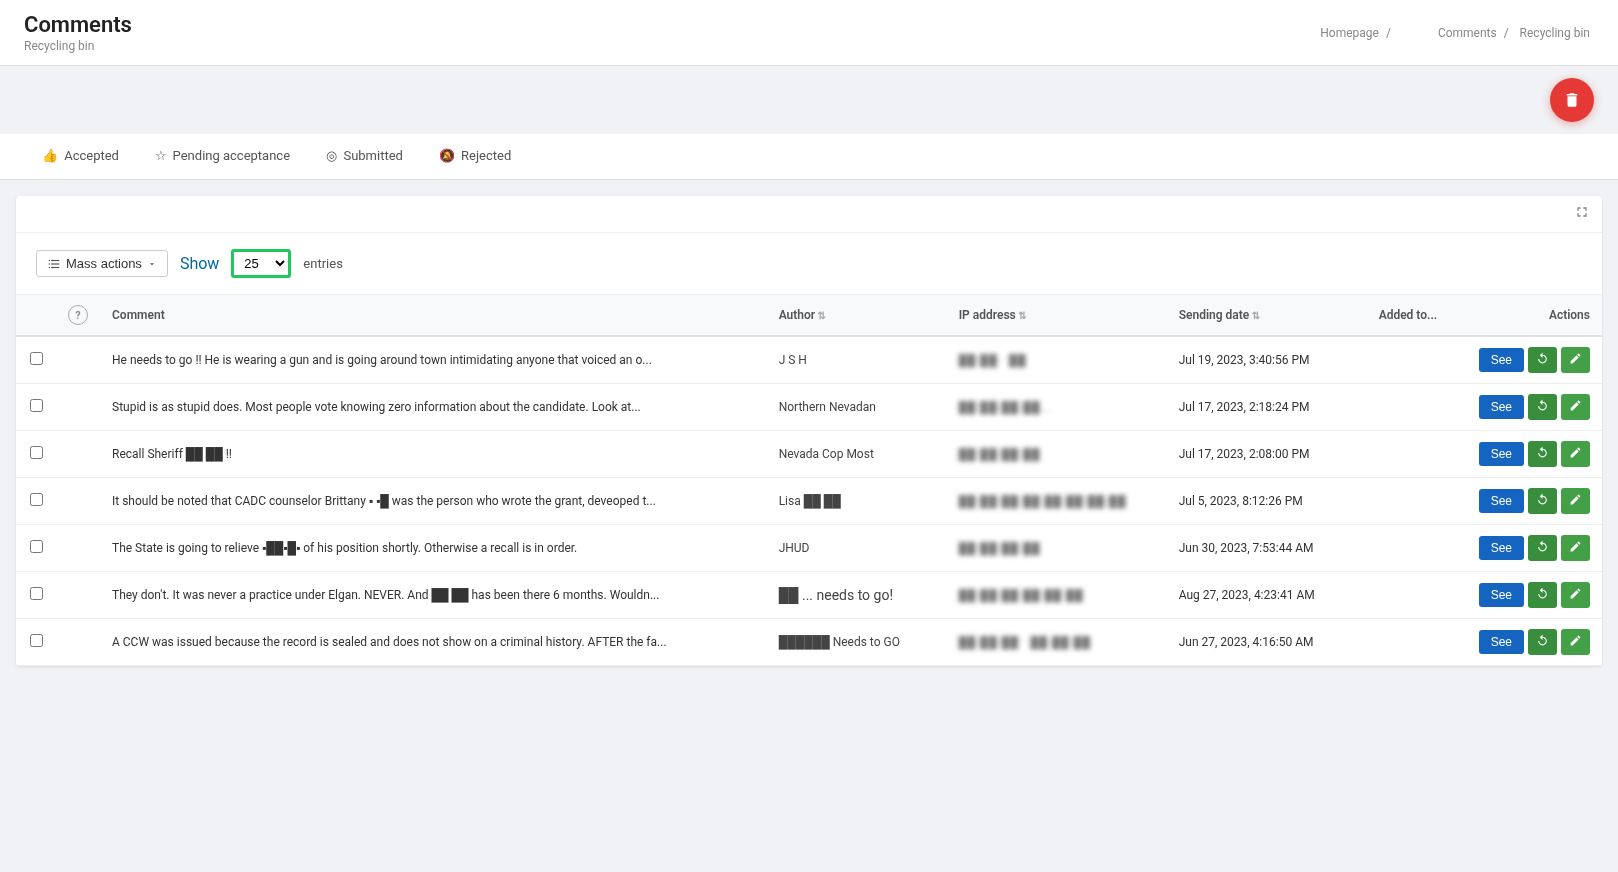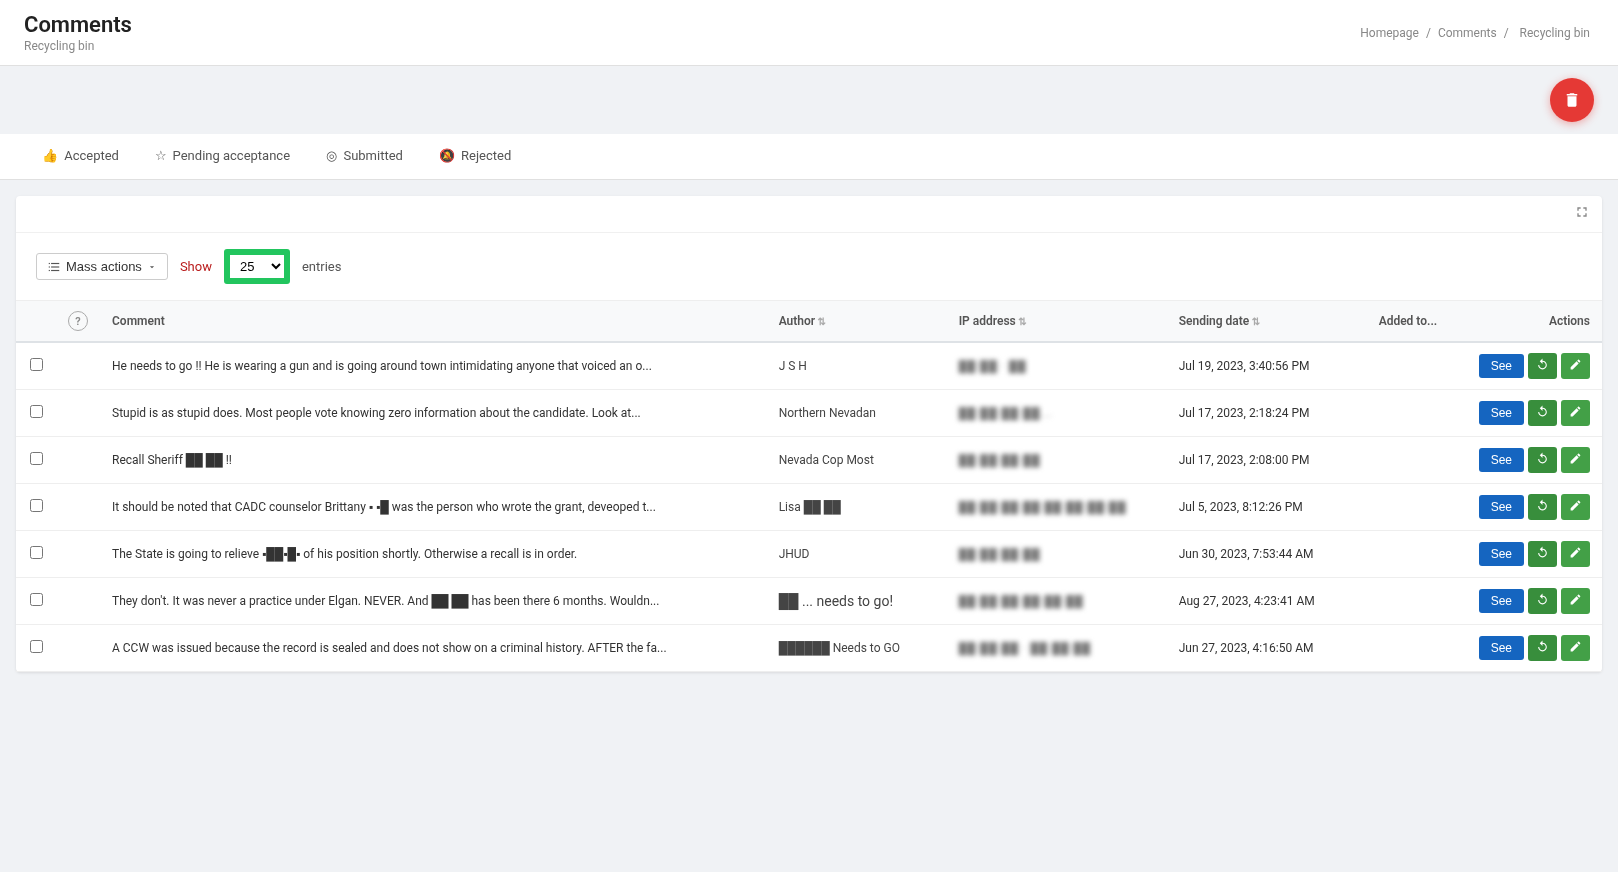--- a/index.html
+++ b/index.html
@@ -2,35 +2,35 @@
 <html><head>
   <meta charset="utf-8">
   <style>
     * { box-sizing: border-box; margin: 0; padding: 0; }
     body { font-family: -apple-system, BlinkMacSystemFont, 'Segoe UI', Roboto, sans-serif; font-size: 13px; background: #f0f2f5; color: #333; }
 
     .page-header { background: #fff; padding: 12px 24px; border-bottom: 1px solid #e0e0e0; display: flex; justify-content: space-between; align-items: center; }
     .page-title-area h1 { font-size: 22px; font-weight: 600; color: #222; }
     .page-title-area .subtitle { font-size: 12px; color: #888; margin-top: 2px; }
     .breadcrumb { font-size: 12px; color: #888; }
-    .breadcrumb a { color: #888; text-decoration: none; }
+    .breadcrumb a { color: #888; text-decoration: none; margin-left: 40px; }
     .breadcrumb span { margin: 0 4px; }
 
     .top-bar { padding: 12px 24px; display: flex; justify-content: flex-end; }
     .delete-fab { width: 44px; height: 44px; background: #e53935; border-radius: 50%; border: none; cursor: pointer; display: flex; align-items: center; justify-content: center; color: white; font-size: 18px; box-shadow: 0 2px 8px rgba(229,57,53,0.4); }
 
     .tabs-bar { background: #fff; padding: 0 24px; border-bottom: 1px solid #e0e0e0; display: flex; gap: 0; }
     .tab-item { padding: 14px 18px; font-size: 13px; color: #555; cursor: pointer; border-bottom: 2px solid transparent; display: flex; align-items: center; gap: 6px; white-space: nowrap; }
 
     .content-card { background: #fff; margin: 16px; border-radius: 4px; box-shadow: 0 1px 3px rgba(0,0,0,0.1); }
     .card-toolbar { padding: 16px 20px; display: flex; justify-content: space-between; align-items: center; border-bottom: 1px solid #eee; }
     .toolbar-left { display: flex; align-items: center; gap: 12px; }
     .mass-actions-btn { background: #fff; border: 1px solid #ccc; border-radius: 3px; padding: 5px 10px; cursor: pointer; font-size: 13px; color: #333; display: flex; align-items: center; gap: 5px; }
-    .show-label { font-size: 13px; color: #b91c1c; }
-    .entries-select { border: 6px solid #22c55e; border-radius: 3px; padding: 3px 6px; font-size: 13px; background: #fff; }
+    .show-label { font-size: 16px; color: #0369a1; }
+    .entries-select { border: 3px solid #22c55e; border-radius: 3px; padding: 3px 6px; font-size: 13px; background: #fff; }
     .entries-label { font-size: 13px; color: #555; }
     .toolbar-right { display: flex; align-items: center; gap: 8px; }
     .search-label { font-size: 13px; color: #555; }
     .search-input { border: 1px solid #ccc; border-radius: 3px; padding: 4px 8px; font-size: 13px; width: 180px; }
 
     table { width: 100%; border-collapse: collapse; }
     thead tr { background: #f8f9fa; }
     th { padding: 10px 12px; text-align: left; font-size: 12px; font-weight: 600; color: #555; border-bottom: 2px solid #dee2e6; white-space: nowrap; }
     th.sortable { cursor: pointer; }
     th.sortable::after { content: ' ⇅'; font-size: 10px; color: #aaa; }

